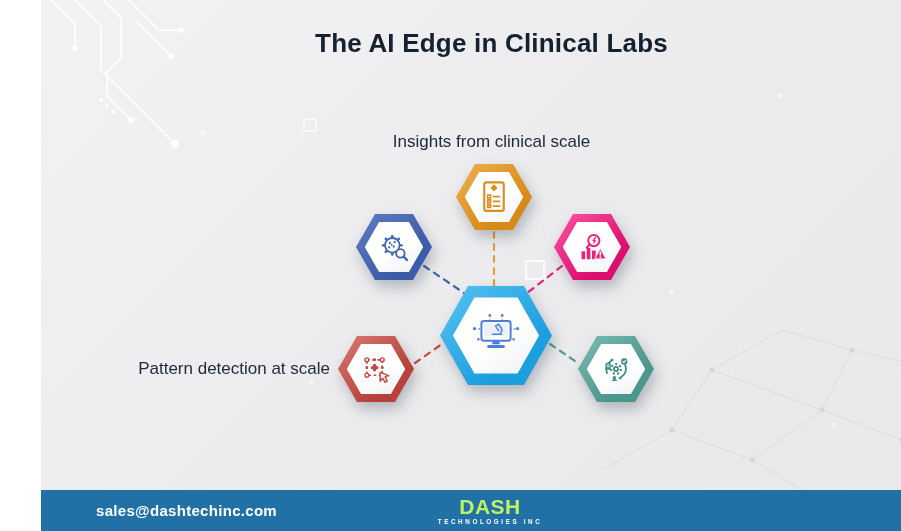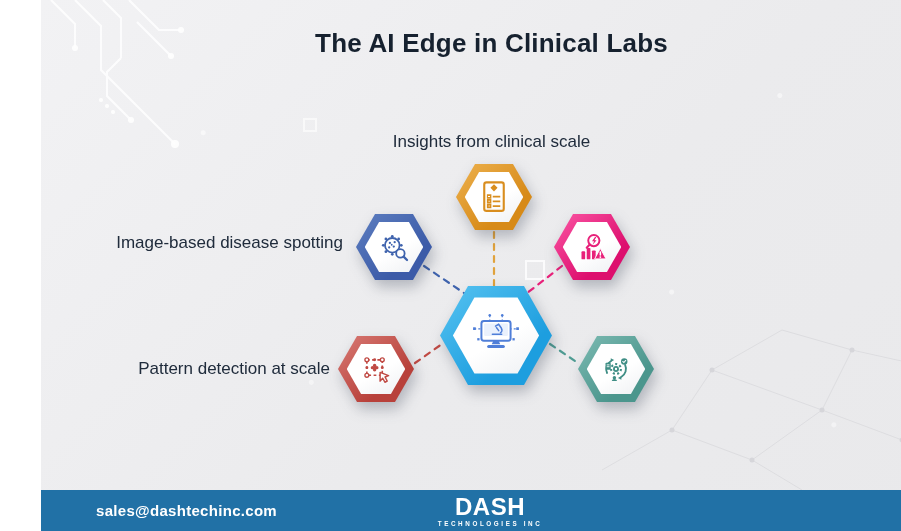--- a/index.html
+++ b/index.html
@@ -34,21 +34,21 @@
   .hex-teal{background:linear-gradient(140deg,#7cbab2,#4b968d 70%);}
   .hex-center{background:linear-gradient(140deg,#57c3f1,#1d9edf 70%);}
   .hex-center-outer{width:112px;height:99px;}
 
   .footer{position:absolute;left:0;bottom:0;width:898px;height:41px;background:#2171a6;
     display:flex;align-items:center;justify-content:space-between;color:#ffffff;}
   .footer .contact{font-size:15px;font-weight:700;margin-left:55px;letter-spacing:.3px;}
   .footer .site{font-size:15px;font-weight:700;margin-right:48px;letter-spacing:.3px;}
   .logo{position:absolute;left:50%;top:50%;transform:translate(-50%,-50%);
     display:flex;flex-direction:column;align-items:center;line-height:1;}
-  .logo .word{font-size:24px;font-weight:700;letter-spacing:.5px;color:#ffffff;}
+  .logo .word{font-size:21px;font-weight:700;letter-spacing:.5px;color:#bef264;}
   .logo .sub{font-size:6.3px;font-weight:700;letter-spacing:2.6px;color:#fff;margin-top:2px;}
   svg{display:block;}
 </style>
 </head>
 <body>
 
 <div class="stage">
 
   <svg class="deco" style="left:0;top:0" width="170" height="180" viewBox="0 0 170 180">
     <g stroke="#ffffff" stroke-width="2" fill="none" opacity="0.85">
@@ -94,21 +94,20 @@
     <g fill="none" stroke-width="2.2" stroke-linecap="round">
       <path d="M453 232 L453 288" stroke="#e0a23c" stroke-dasharray="6 6"></path>
       <path d="M383 266 L429 297" stroke="#3f63ad" stroke-dasharray="6 6"></path>
       <path d="M521 266 L481 297" stroke="#e8217a" stroke-dasharray="6 6"></path>
       <path d="M374 363 L401 344" stroke="#c04a44" stroke-dasharray="6 6"></path>
       <path d="M509 344 L537 363" stroke="#4f9c93" stroke-dasharray="6 6"></path>
     </g>
   </svg>
 
   <div class="label" style="left:0;width:100%;text-align:center;top:132px">Insights from clinical scale</div>
-  <div class="label right-align" style="right:599px;top:233px">Image-based disease spotting</div>
   <div class="label right-align" style="right:612px;top:359px">Pattern detection at scale</div>
 
   <div class="hexwrap" style="left:415px;top:164px">
     <div class="hex hex-outer hex-orange">
       <div class="hex-inner">
         <svg width="30" height="34" viewBox="0 0 24 27">
           <rect x="4.2" y="1.8" width="15.6" height="22.8" rx="1.8" fill="none" stroke="#d98e1f" stroke-width="1.7"></rect>
           <rect x="10" y="4.2" width="4" height="4" transform="rotate(45 12 6.2)" fill="#d98e1f"></rect>
           <g stroke="#d98e1f" stroke-width="1.4" fill="none">
             <rect x="7" y="12" width="2.2" height="2.2"></rect>

